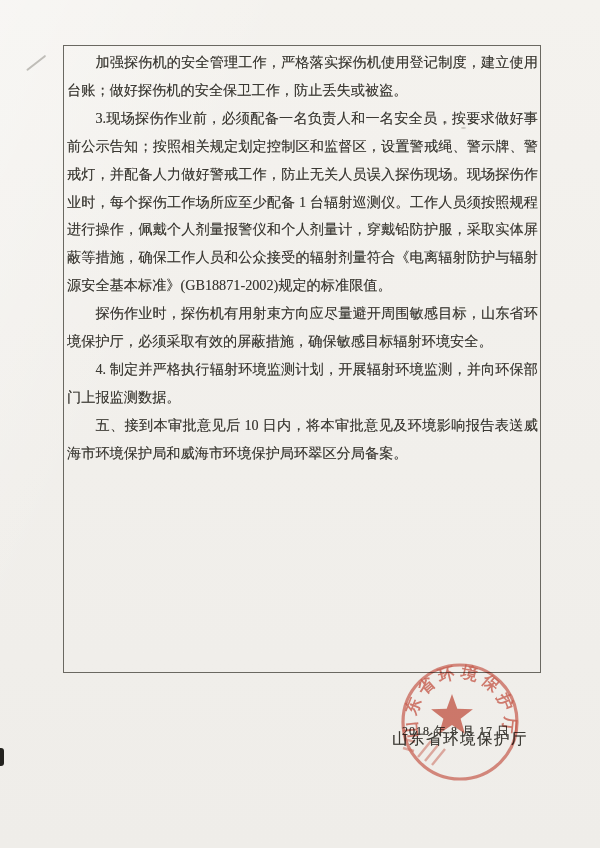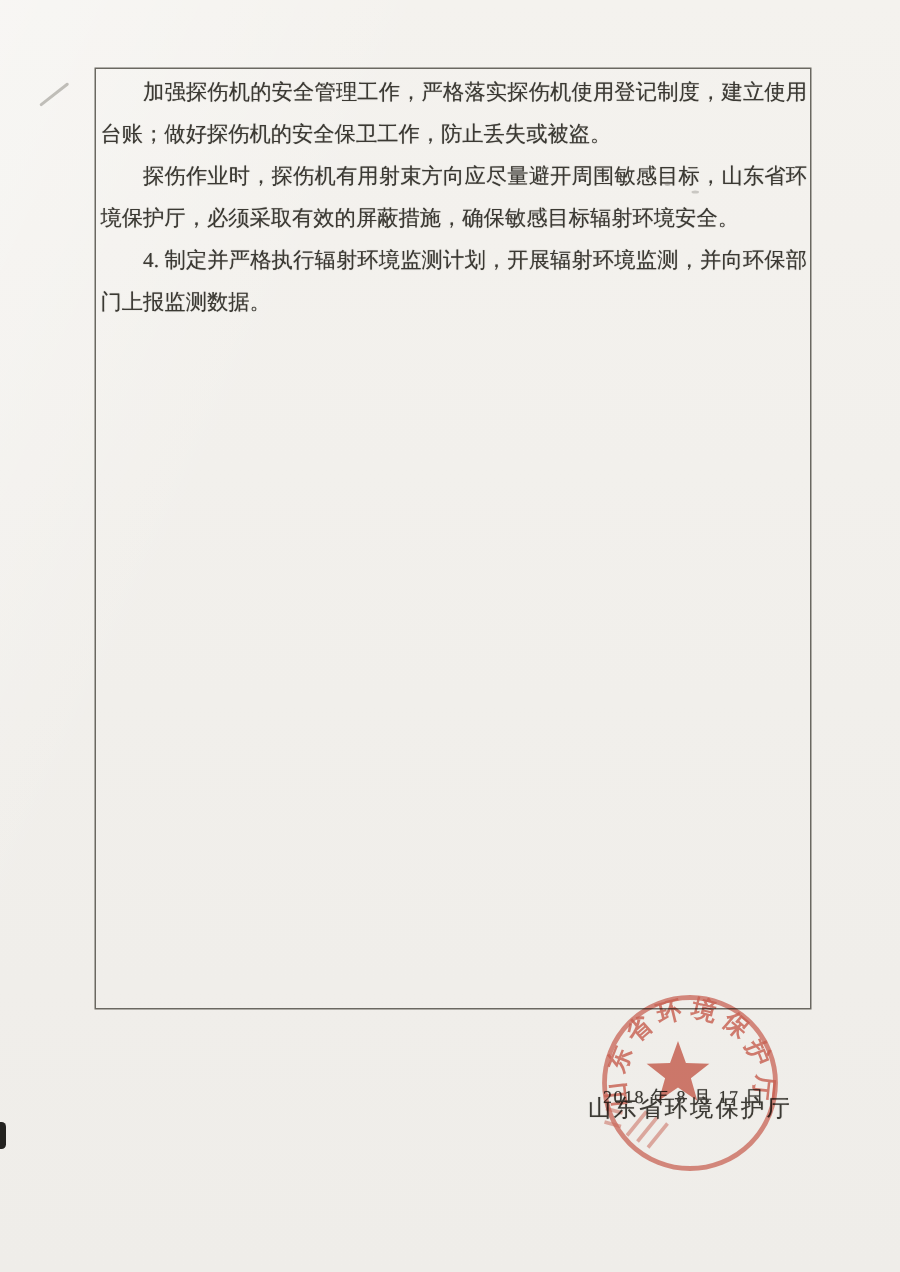--- a/index.html
+++ b/index.html
@@ -127,22 +127,24 @@
 <body>
 
 <div class="scan-page">
 
   <span class="artifact-pencil"></span>
 
   <div class="doc-frame">
 
     <div class="doc-body">
         <p>加强探伤机的安全管理工作，严格落实探伤机使用登记制度，建立使用台账；做好探伤机的安全保卫工作，防止丢失或被盗。</p>
+        <p>3.现场探伤作业前，必须配备一名负责人和一名安全员，按要求做好事前公示告知；按照相关规定划定控制区和监督区，设置警戒绳、警示牌、警戒灯，并配备人力做好警戒工作，防止无关人员误入探伤现场。现场探伤作业时，每个探伤工作场所应至少配备 1 台辐射巡测仪。工作人员须按照规程进行操作，佩戴个人剂量报警仪和个人剂量计，穿戴铅防护服，采取实体屏蔽等措施，确保工作人员和公众接受的辐射剂量符合《电离辐射防护与辐射源安全基本标准》(GB18871-2002)规定的标准限值。</p>
         <p>探伤作业时，探伤机有用射束方向应尽量避开周围敏感目标，山东省环境保护厅，必须采取有效的屏蔽措施，确保敏感目标辐射环境安全。</p>
         <p>4. 制定并严格执行辐射环境监测计划，开展辐射环境监测，并向环保部门上报监测数据。</p>
+        <p>五、接到本审批意见后 10 日内，将本审批意见及环境影响报告表送威海市环境保护局和威海市环境保护局环翠区分局备案。</p>
       </div>
 
     <div class="sig-org">山东省环境保护厅</div>
 
     <div class="sig-date">2018 年 8 月 17 日</div>
 
     <svg class="seal-svg" viewBox="0 0 132 132" xmlns="http://www.w3.org/2000/svg">
       <circle cx="66" cy="66" r="57" fill="none" stroke="#d4685a" stroke-width="3.2" opacity="0.8"></circle>
       <polygon points="58,38 63.3,52.7 78.9,53.2 66.6,62.8 70.9,77.8 58,69 45.1,77.8 49.4,62.8 37.1,53.2 52.7,52.7" fill="#cf5d4c" opacity="0.85"></polygon>
       <path id="seal-arc" d="M 26.1 84.6 A 44 44 0 1 1 105.9 84.6" fill="none"></path>

